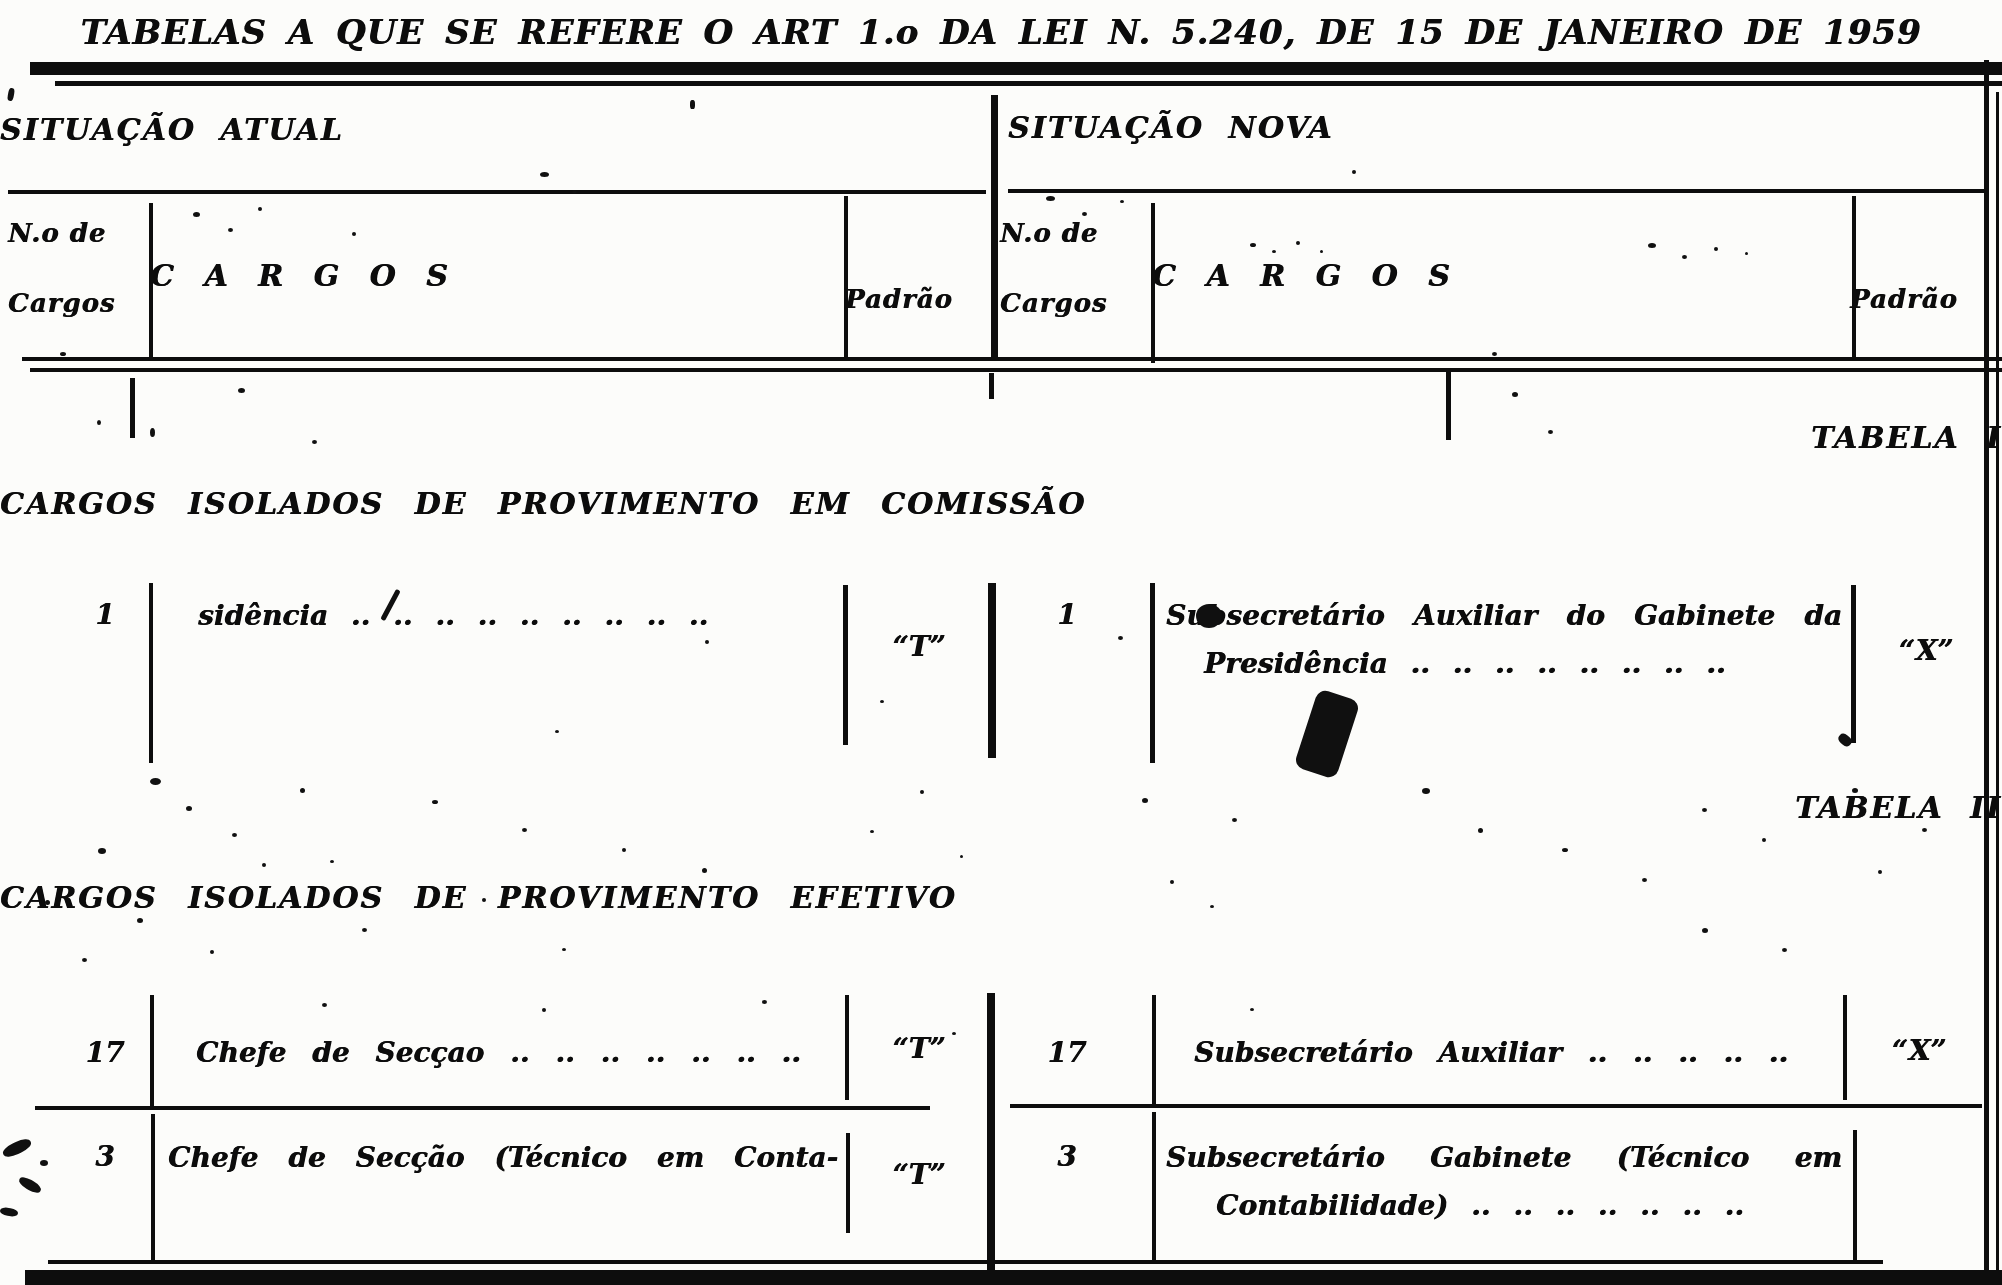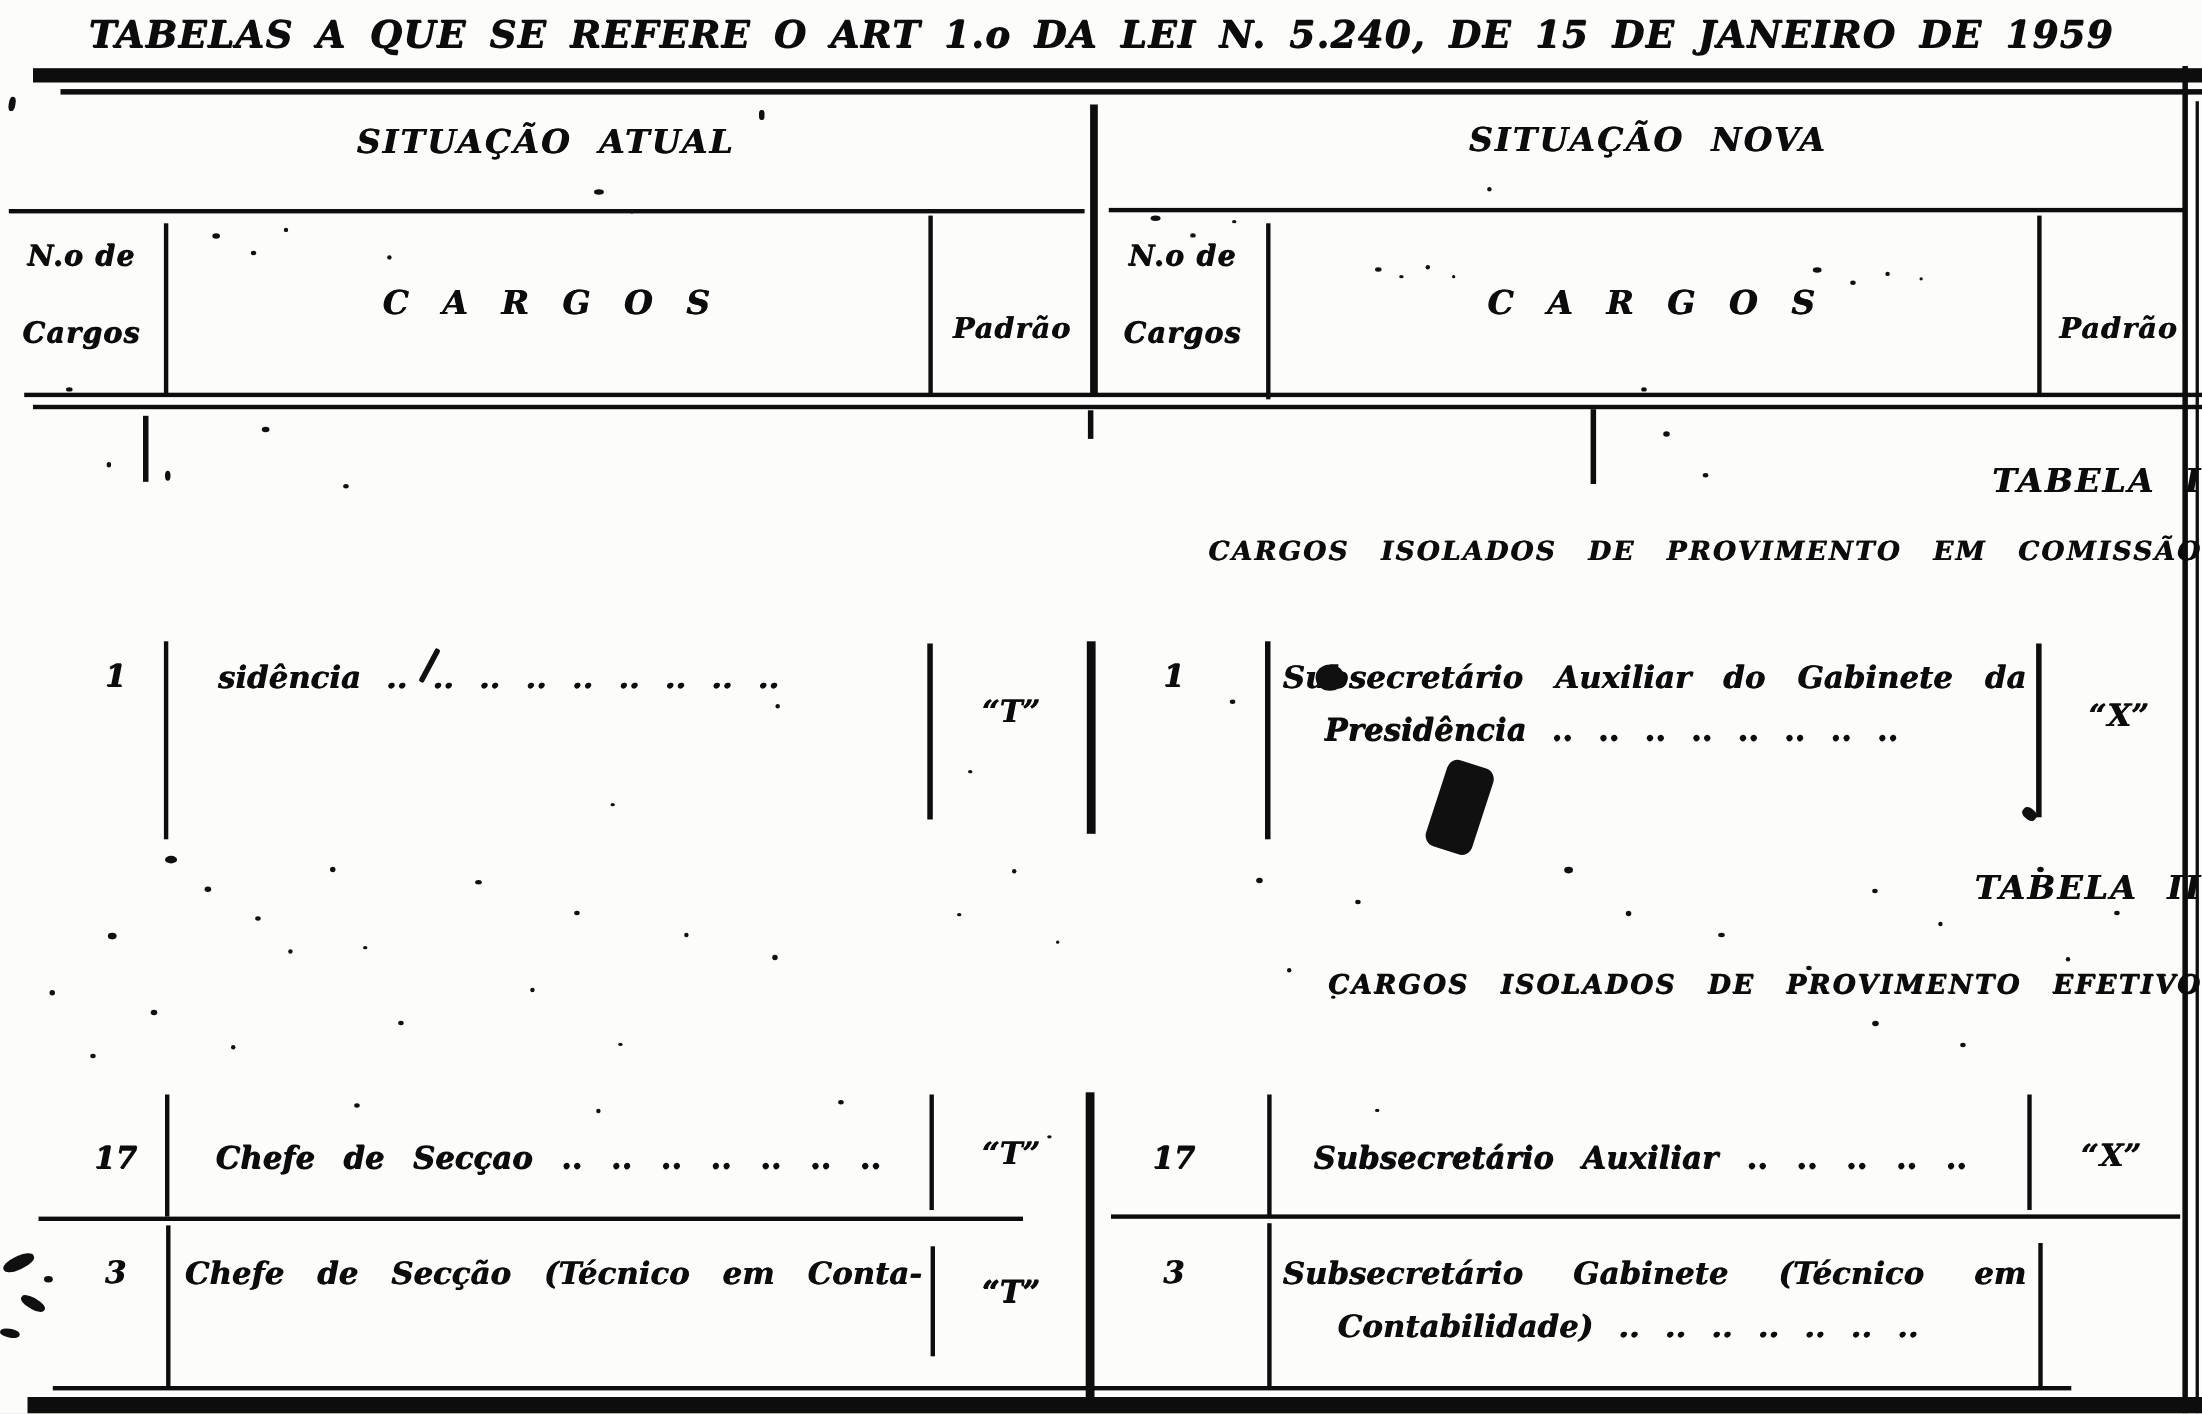--- a/index.html
+++ b/index.html
@@ -3,27 +3,27 @@
 <meta charset="utf-8">
 <style>
   html,body{margin:0;padding:0;background:#e8e8e4;}
   #page{
     position:relative;width:2002px;height:1285px;background:#fcfcfa;
     overflow:hidden;font-family:"DejaVu Serif","Liberation Serif",serif;
     color:#0c0c0c;
   }
   .abs{position:absolute;}
   .ink{font-weight:700;text-shadow:0.6px 0.4px 0 currentColor;white-space:nowrap;font-style:italic;}
-  .ctr{text-align:center;}
+  .ctr{}
   .title{left:0;right:0;top:12px;font-size:34px;letter-spacing:1px;word-spacing:8px;text-align:center;}
   .sith{font-size:30px;letter-spacing:2px;word-spacing:12px;}
   .colh{font-size:26px;letter-spacing:1px;}
   .cargosh{font-size:30px;letter-spacing:2px;word-spacing:16px;}
   .tabt{left:0;right:0;text-align:right;font-size:30px;letter-spacing:2px;word-spacing:14px;}
-  .tabs{left:0;right:0;text-align:right;font-size:24px;letter-spacing:2px;word-spacing:18px;}
+  .tabs{left:0;right:0;text-align:left;font-size:30px;letter-spacing:2px;word-spacing:18px;}
   .cellnum{font-size:28px;text-align:center;}
   .cellpad{font-size:28px;text-align:center;}
   .cargo{font-size:28px;line-height:48px;white-space:normal;}
   .cargo .jline{text-align:justify;text-align-last:justify;white-space:nowrap;}
   .cargo .dline{word-spacing:13px;white-space:nowrap;}
   .oneline{font-size:28px;word-spacing:16px;margin-left:28px;}
   .rule{position:absolute;background:#0d0d0d;}
   .sp{position:absolute;background:#101010;border-radius:50%;}
 </style>
 </head>

